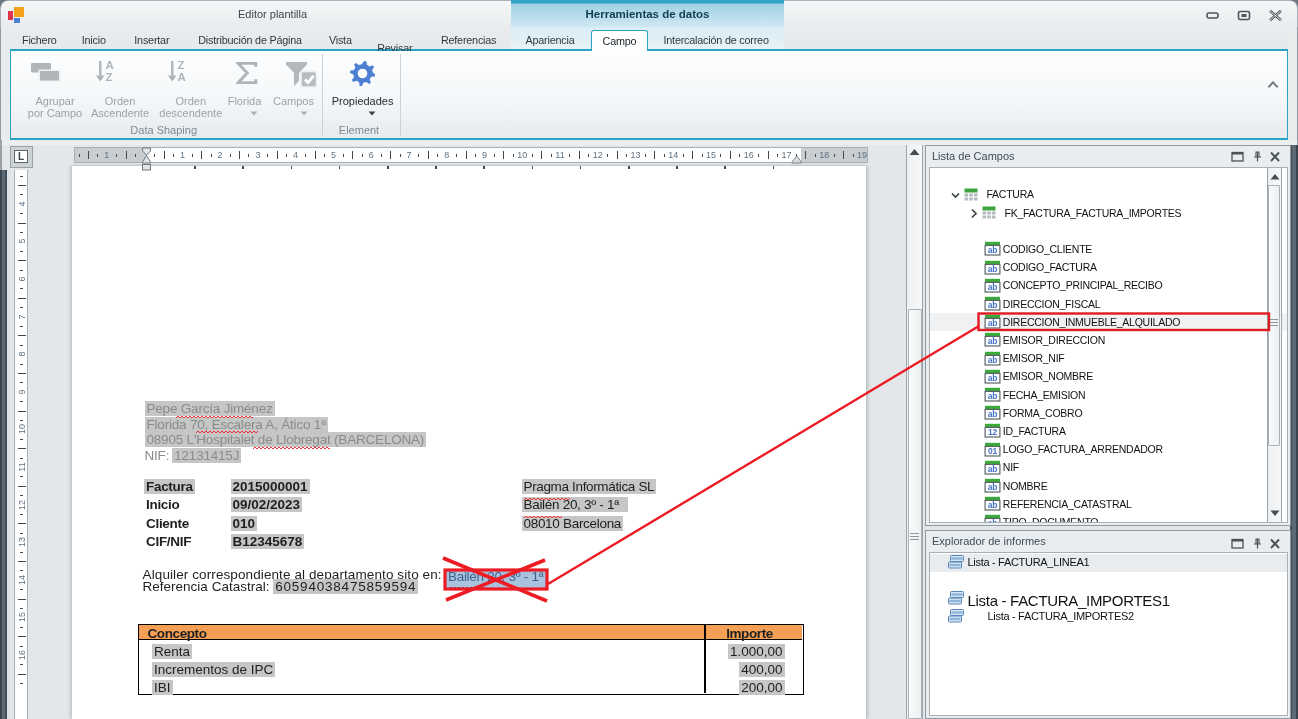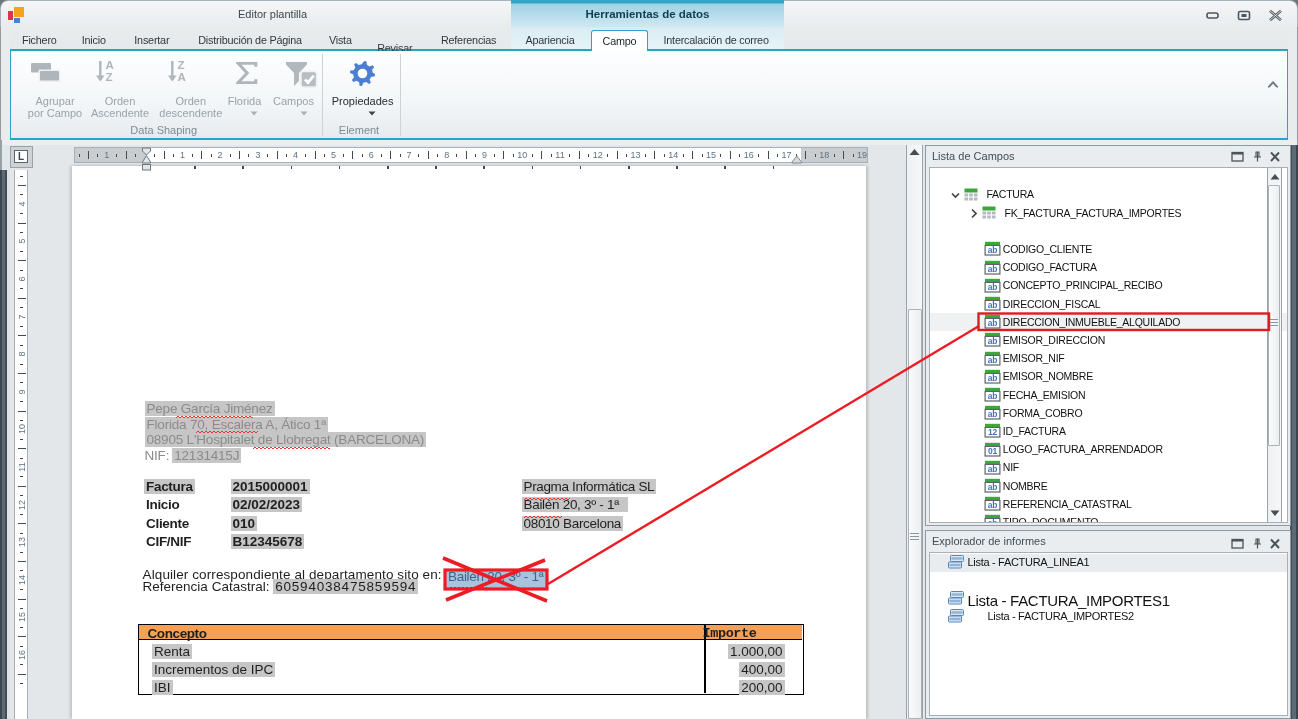--- a/index.html
+++ b/index.html
@@ -366,21 +366,21 @@
     </svg>
 
     <div id="doctext">
         <div class="doc gr" style="left:144.5px;top:261px;letter-spacing:-0.2px;"><span class="hl">Pepe García Jiménez</span></div>
         <div class="doc gr" style="left:144.5px;top:276.8px;letter-spacing:-0.2px;"><span class="hl">Florida 70, Escalera A, Ático 1ª</span></div>
         <div class="doc gr" style="left:144.5px;top:292.4px;letter-spacing:-0.2px;"><span class="hl">08905 L'Hospitalet de Llobregat (BARCELONA)</span></div>
         <div class="doc gr" style="left:144.5px;top:307.9px;letter-spacing:-0.2px;"><span style="padding-right:3px;">NIF:</span><span class="hl">12131415J</span></div>
         <div class="doc b" style="left:144px;top:339px;letter-spacing:-0.3px;"><span class="hl">Factura</span></div>
         <div class="doc b" style="left:230.5px;top:339px;"><span class="hl">2015000001</span></div>
         <div class="doc b" style="left:144px;top:357.3px;letter-spacing:-0.3px;"><span style="padding:0 2px;">Inicio</span></div>
-        <div class="doc b" style="left:230.5px;top:357.3px;"><span class="hl">02/02/2023</span></div>
+        <div class="doc b" style="left:230.5px;top:357.3px;"><span class="hl">09/02/2023</span></div>
         <div class="doc b" style="left:144px;top:375.6px;letter-spacing:-0.3px;"><span style="padding:0 2px;">Cliente</span></div>
         <div class="doc b" style="left:230.5px;top:375.6px;"><span class="hl">010</span></div>
         <div class="doc b" style="left:144px;top:393.9px;letter-spacing:-0.3px;"><span style="padding:0 2px;">CIF/NIF</span></div>
         <div class="doc b" style="left:230.5px;top:393.9px;"><span class="hl">B12345678</span></div>
         <div class="doc " style="left:521.5px;top:339px;letter-spacing:-0.35px;"><span class="hl">Pragma Informática SL</span></div>
         <div class="doc " style="left:521.5px;top:357.3px;letter-spacing:-0.3px;"><span class="hl">Bailén 20, 3º - 1ª&nbsp;&nbsp;</span></div>
         <div class="doc " style="left:521.5px;top:375.6px;letter-spacing:-0.3px;"><span class="hl">08010 Barcelona</span></div>
         <div class="doc " style="left:142.6px;top:426.6px;letter-spacing:0.1px;">Alquiler correspondiente al departamento sito en:</div>
         <div class="doc " style="left:142.6px;top:439px;text-align:right;">Referencia Catastral: <span class="hl" style="letter-spacing:0.8px;">60594038475859594</span></div>
         <div class="abs" style="left:446px;top:430.5px;width:100px;height:18px;background:#a9c3de;"></div>
@@ -402,21 +402,21 @@
         </svg>
         <svg class="abs" style="left:449px;top:445.5px;" width="38" height="4" viewBox="0 0 38 4">
           <path d="M0 3 l2 -2 l2 2 l2 -2 l2 2 l2 -2 l2 2 l2 -2 l2 2 l2 -2 l2 2 l2 -2 l2 2 l2 -2 l2 2 l2 -2 l2 2 l2 -2 l2 2 l2 -2 l2 2" stroke="#35558a" stroke-width="1" fill="none"></path>
         </svg>
       </div>
 
     <div class="abs" style="left:137.5px;top:483.5px;width:666px;height:71.5px;border:1.5px solid #000;">
       <div class="abs" style="left:0;top:0;width:663px;height:15px;background:#f6a055;border-bottom:1.5px solid #000;"></div>
       <div class="abs" style="left:565.5px;top:0;width:1.5px;height:68.5px;background:#000;"></div>
       <div class="doc b" style="left:9px;top:1px;letter-spacing:-0.4px;">Concepto</div>
-      <div class="doc b" style="left:545px;top:1px;width:92px;text-align:center;letter-spacing:-0.4px;font-family:Liberation Mono, monospace;">Importe</div>
+      <div class="doc b" style="left:565px;top:1px;width:92px;text-align:center;letter-spacing:-0.4px;">Importe</div>
       <div class="doc" style="left:13.5px;top:19.5px;"><span class="hl">Renta</span></div>
       <div class="doc" style="left:13.5px;top:37px;"><span class="hl">Incrementos de IPC</span></div>
       <div class="doc" style="left:13.5px;top:55px;"><span class="hl">IBI</span></div>
       <div class="doc" style="left:560px;top:19.5px;width:86px;text-align:right;"><span class="hl">1.000,00</span></div>
       <div class="doc" style="left:560px;top:37px;width:86px;text-align:right;"><span class="hl">400,00</span></div>
       <div class="doc" style="left:560px;top:55px;width:86px;text-align:right;"><span class="hl">200,00</span></div>
     </div>
 
     <div class="sbtrack" style="left:906px;top:5px;width:17px;height:574px;"></div>
     <svg class="abs" style="left:909px;top:8px;" width="11" height="8">

